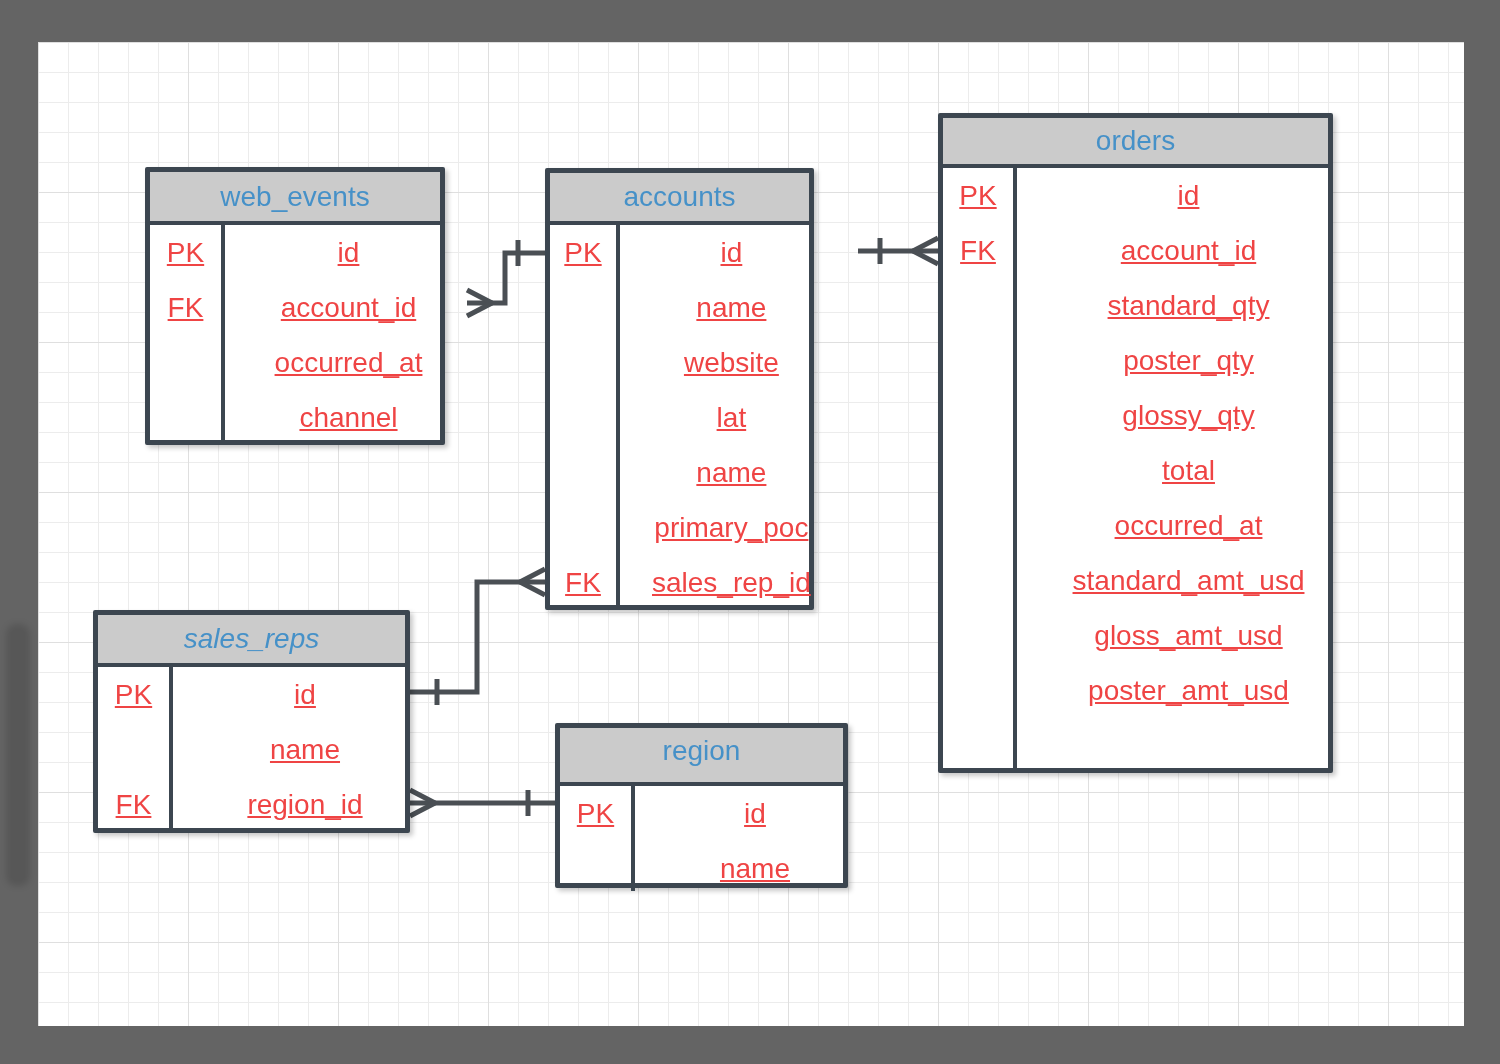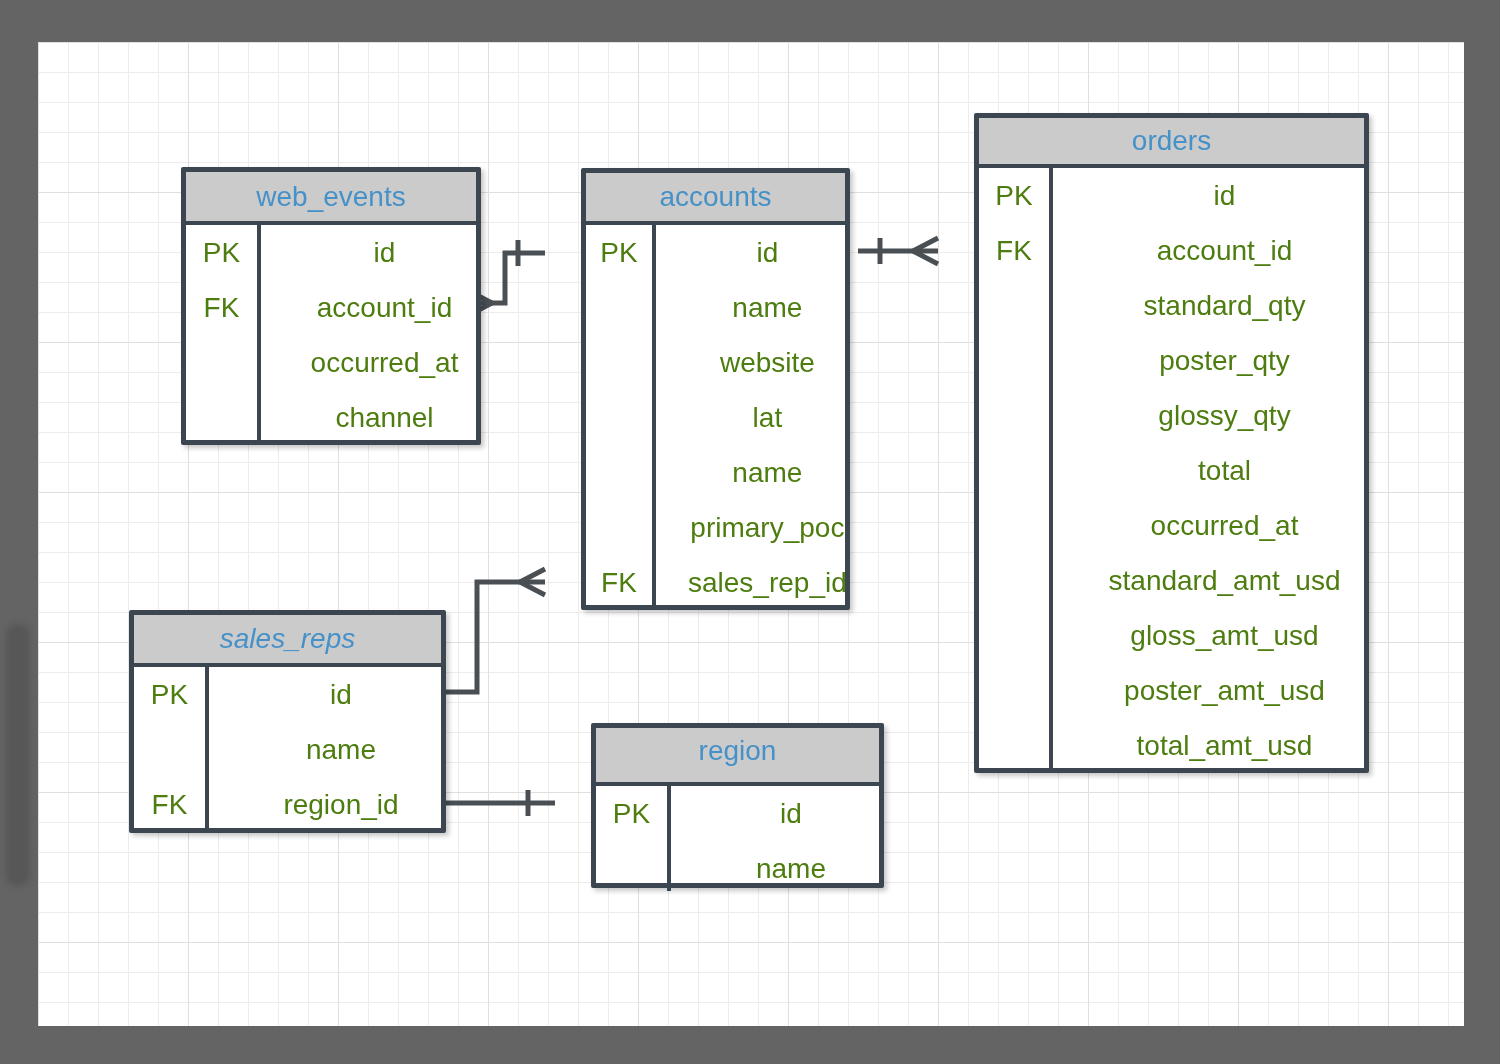--- a/index.html
+++ b/index.html
@@ -36,21 +36,20 @@
     width: 1500px; height: 1064px;
   }
   svg.connectors path { pointer-events: stroke; }
   .entity {
     position: absolute;
     box-sizing: border-box;
     border: 5px solid #3c4650;
     border-radius: 2px;
     background: #ffffff;
     box-shadow: 3px 3px 5px rgba(0,0,0,0.22);
-    margin-left: 36px;
   }
   .entity-header {
     box-sizing: border-box;
     background: #cbcbcb;
     border-bottom: 4px solid #3c4650;
     text-align: center;
     color: #4691c8;
     font-size: 28px;
     overflow: hidden;
     white-space: nowrap;
@@ -64,23 +63,24 @@
     box-sizing: border-box;
     border-right: 4px solid #3c4650;
     flex: 0 0 auto;
   }
   .attr-col { flex: 1 1 auto; padding-left: 32px; }
   .cell {
     height: 55px;
     line-height: 55px;
     text-align: center;
     font-size: 28px;
-    color: #4d7c0f;
+    color: #ef4444;
     white-space: nowrap;
     overflow: hidden;
+    text-decoration: underline;
   }
 </style>
 </head>
 <body>
 
 <div class="frame">
   <div class="edge-artifact"></div>
   <div class="canvas"></div>
 
   <svg class="connectors" viewBox="0 0 1500 1064">
@@ -171,21 +171,20 @@
             <div class="cell">id</div>
             <div class="cell">account_id</div>
             <div class="cell">standard_qty</div>
             <div class="cell">poster_qty</div>
             <div class="cell">glossy_qty</div>
             <div class="cell">total</div>
             <div class="cell">occurred_at</div>
             <div class="cell">standard_amt_usd</div>
             <div class="cell">gloss_amt_usd</div>
             <div class="cell">poster_amt_usd</div>
-            <div class="cell">total_amt_usd</div>
           </div>
         </div>
       </div>
       <div class="entity" style="left: 93px; top: 610px; width: 317px; height: 223px;">
         <div class="entity-header" style="height: 52px; line-height: 48px; font-style: italic;"><span>sales_reps</span></div>
         <div class="entity-body" style="height: 161px;">
           <div class="key-col" style="width: 75px;">
             <div class="cell">PK</div>
             <div class="cell"></div>
             <div class="cell">FK</div>

